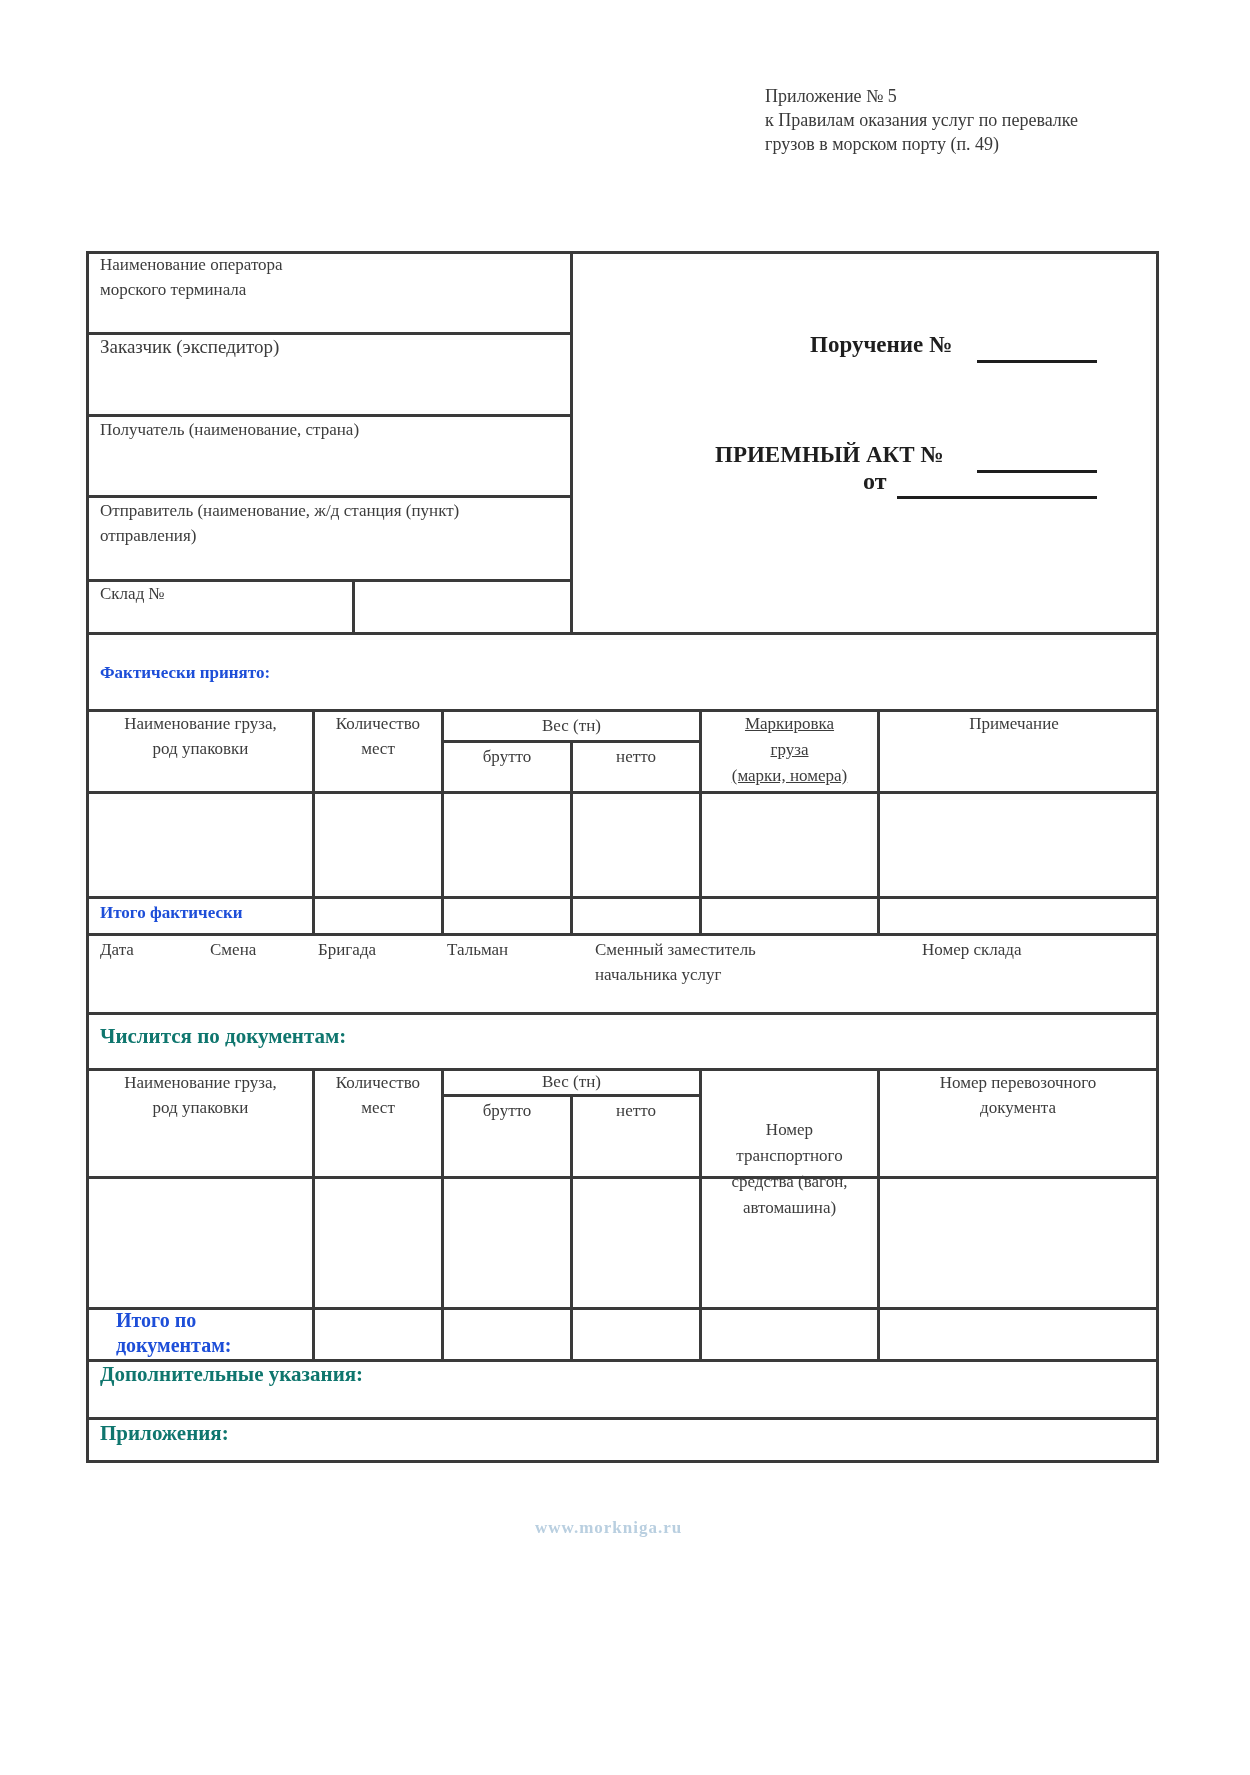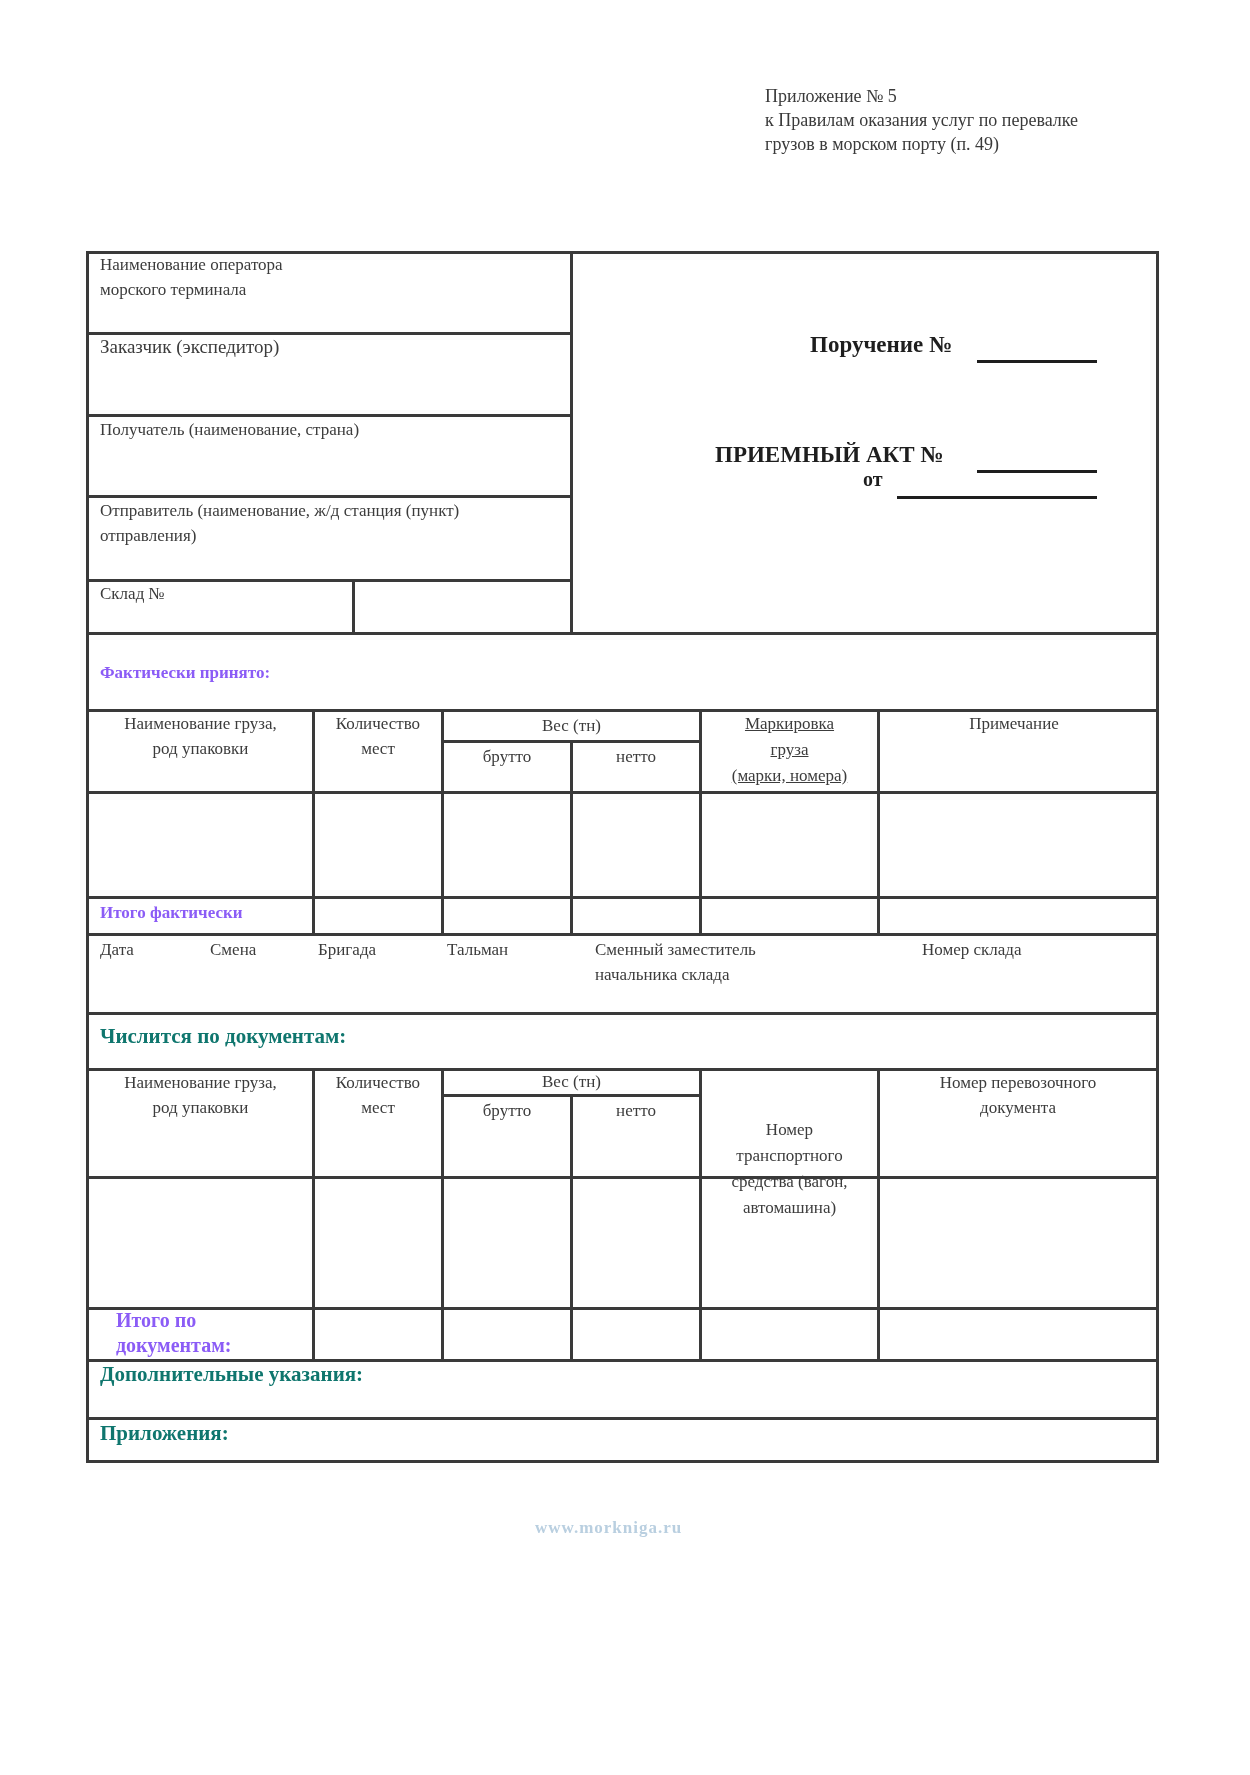--- a/index.html
+++ b/index.html
@@ -5,21 +5,21 @@
   html, body { margin:0; padding:0; background:#ffffff; }
   body { width:1250px; height:1775px; position:relative; overflow:hidden;
          font-family:"Liberation Serif","DejaVu Serif",serif; color:#2a2a2a; }
   .abs { position:absolute; }
   .hdr { left:765px; top:84px; font-size:18px; line-height:24px; color:#3a3a3a; }
   .ln { position:absolute; background:#3a3a3a; }
   .h { height:3px; }
   .v { width:3px; }
   .t { position:absolute; font-size:17px; line-height:25px; color:#3c3c3c; }
   .c { text-align:center; }
-  .b { font-weight:bold; color:#8b5cf6; }
+  .b { font-weight:bold; color:#1d4ed8; }
   .big { font-size:23px; font-weight:bold; color:#1e1e1e; }
   .sec { font-size:21px; font-weight:bold; color:#0f766e; }
   .blank { position:absolute; height:3px; background:#1e1e1e; }
   .wm { left:535px; top:1518px; font-size:17px; font-weight:bold; color:#b9cfe0; letter-spacing:1px; }
 </style>
 </head>
 <body>
 
 <div class="abs hdr">
   <div>Приложение № 5</div>
@@ -77,21 +77,21 @@
   <div>Отправитель (наименование, ж/д станция (пункт)</div>
   <div>отправления)</div>
 </div>
 <div class="t" style="left:100px;top:581px;">Склад №</div>
 <div class="t" style="left:356px;top:583px;width:212px;height:48px;"></div>
 
 <div class="abs big" style="left:810px;top:332px;">Поручение №</div>
 <div class="blank" style="left:977px;top:360px;width:120px;"></div>
 <div class="abs big" style="left:715px;top:442px;">ПРИЕМНЫЙ АКТ №</div>
 <div class="blank" style="left:977px;top:470px;width:120px;"></div>
-<div class="abs big" style="left:863px;top:468px;font-size:20px;">от</div>
+<div class="abs big" style="left:863px;top:468px;font-size:24px;">от</div>
 <div class="blank" style="left:897px;top:496px;width:200px;"></div>
 
 <div class="t b" style="left:100px;top:660px;font-size:17px;">Фактически принято:</div>
 
 <div class="t c" style="left:89px;top:711px;width:223px;">
   <div>Наименование груза,</div>
   <div>род упаковки</div>
 </div>
 <div class="t c" style="left:315px;top:711px;width:126px;">
   <div>Количество</div>
@@ -108,21 +108,21 @@
 <div class="t c" style="left:880px;top:711px;width:268px;">Примечание</div>
 
 <div class="t b" style="left:100px;top:900px;">Итого фактически</div>
 
 <div class="t" style="left:100px;top:937px;">Дата</div>
 <div class="t" style="left:210px;top:937px;">Смена</div>
 <div class="t" style="left:318px;top:937px;">Бригада</div>
 <div class="t" style="left:447px;top:937px;">Тальман</div>
 <div class="t" style="left:595px;top:937px;">
   <div>Сменный заместитель</div>
-  <div>начальника склада</div>
+  <div>начальника услуг</div>
 </div>
 <div class="t" style="left:922px;top:937px;">Номер склада</div>
 
 <div class="t sec" style="left:100px;top:1024px;">Числится по документам:</div>
 
 <div class="t c" style="left:89px;top:1070px;width:223px;">
   <div>Наименование груза,</div>
   <div>род упаковки</div>
 </div>
 <div class="t c" style="left:315px;top:1070px;width:126px;">

